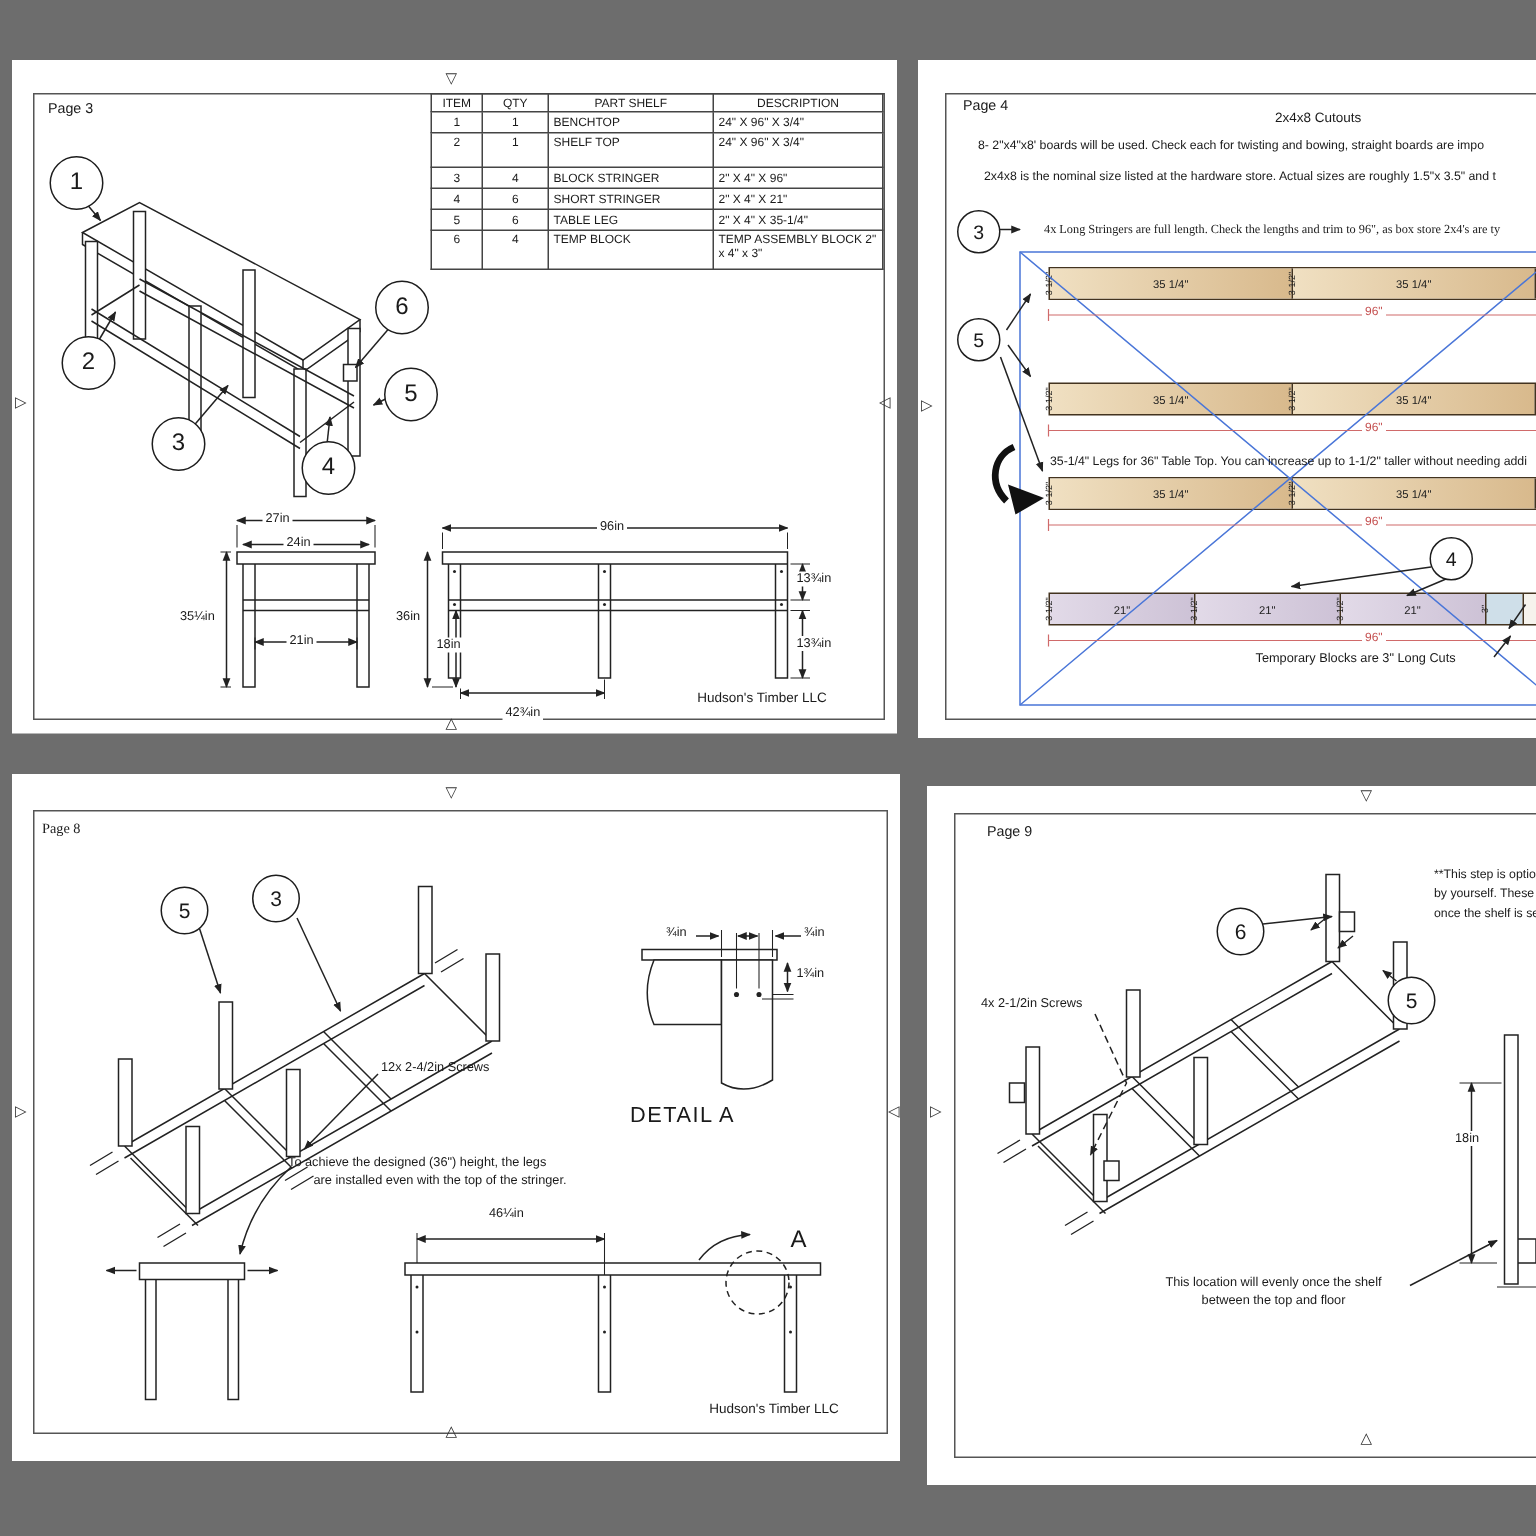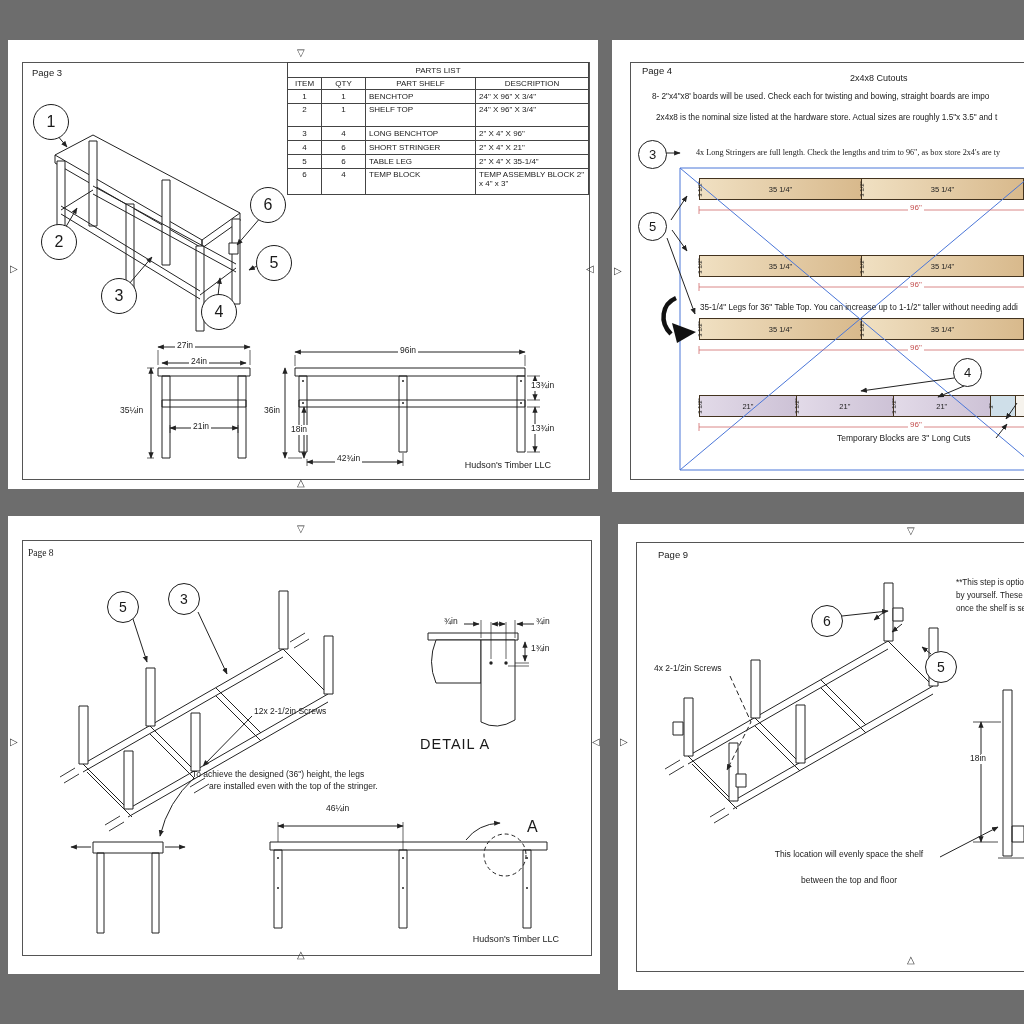--- a/index.html
+++ b/index.html
@@ -90,23 +90,20 @@
   </svg>
   <div class="lbl pg" style="left:24px;top:28px;">Page 3</div>
   <table class="parts" style="left:279px;top:22px;width:301px;">
     <colgroup>
           <col style="width:34px">
           <col style="width:44px">
           <col style="width:110px">
           <col style="width:113px">
         </colgroup>
     <tbody>
-          <tr>
-            <td colspan="4" class="tt">PARTS LIST</td>
-          </tr>
     <tr>
       <th>ITEM</th>
       <th>QTY</th>
       <th>PART SHELF</th>
       <th>DESCRIPTION</th>
     </tr>
     <tr style="height:14px;">
             <td>1</td>
             <td>1</td>
             <td class="al">BENCHTOP</td>
@@ -114,21 +111,21 @@
           </tr>
     <tr style="height:23px;vertical-align:top;">
             <td>2</td>
             <td>1</td>
             <td class="al">SHELF TOP</td>
             <td class="al">24" X 96" X 3/4"</td>
           </tr>
     <tr style="height:14px;">
             <td>3</td>
             <td>4</td>
-            <td class="al">LONG BENCHTOP</td>
+            <td class="al">BLOCK STRINGER</td>
             <td class="al">2" X 4" X 96"</td>
           </tr>
     <tr style="height:14px;">
             <td>4</td>
             <td>6</td>
             <td class="al">SHORT STRINGER</td>
             <td class="al">2" X 4" X 21"</td>
           </tr>
     <tr style="height:14px;">
             <td>5</td>
@@ -162,21 +159,21 @@
   <div class="callout co34" style="left:242px;top:147px;">
         <span>6</span>
       </div>
   <div class="lbl bg" style="left:167px;top:301px;">27in</div>
   <div class="lbl bg" style="left:181px;top:317px;">24in</div>
   <div class="lbl bg" style="left:110px;top:366px;">35¼in</div>
   <div class="lbl bg" style="left:183px;top:382px;">21in</div>
   <div class="lbl bg" style="left:390px;top:306px;">96in</div>
   <div class="lbl bg" style="left:254px;top:366px;">36in</div>
   <div class="lbl bg" style="left:281px;top:385px;">18in</div>
-  <div class="lbl bg" style="left:327px;top:414px;text-align:right;">42¾in</div>
+  <div class="lbl bg" style="left:327px;top:430px;text-align:right;">42¾in</div>
   <div class="lbl bg" style="left:521px;top:341px;">13¾in</div>
   <div class="lbl bg" style="left:521px;top:384px;">13¾in</div>
   <div class="lbl rt" style="left:422px;top:420px;width:156px;font-size:9px;">Hudson's Timber LLC</div>
   <div class="mk" style="left:289px;top:8px;">▽</div>
   <div class="mk" style="left:2px;top:224px;">▷</div>
   <div class="mk" style="left:578px;top:224px;">◁</div>
   <div class="mk" style="left:289px;top:438px;">△</div>
 </div>
 
 <div class="quad" style="left:612px;top:40px;width:412px;height:452px;">
@@ -331,21 +328,21 @@
       <line x1="517" y1="126" x2="517" y2="145" marker-start="url(#mbl)" marker-end="url(#mbl)"></line>
     </g>
   </svg>
   <div class="lbl pg" style="left:20px;top:32px;font-family:Liberation Serif, serif;">Page 8</div>
   <div class="callout co30" style="left:99px;top:75px;">
         <span>5</span>
       </div>
   <div class="callout co30" style="left:160px;top:67px;">
         <span>3</span>
       </div>
-  <div class="lbl" style="left:246px;top:191px;">12x 2-1/2in Screws</div>
+  <div class="lbl" style="left:246px;top:191px;">12x 2-4/2in Screws</div>
   <div class="lbl" style="left:184px;top:254px;">To achieve the designed (36") height, the legs</div>
   <div class="lbl" style="left:184px;top:266px;padding-left:17px;">are installed even with the top of the stringer.</div>
   <div class="lbl bg" style="left:434px;top:101px;">¾in</div>
   <div class="lbl bg" style="left:526px;top:101px;">¾in</div>
   <div class="lbl bg" style="left:521px;top:128px;">1¾in</div>
   <div class="lbl big" style="left:412px;top:220px;">DETAIL A</div>
   <div class="lbl bg" style="left:316px;top:288px;">46¼in</div>
   <div class="lbl" style="left:519px;top:302px;font-size:16px;">A</div>
   <div class="lbl rt" style="left:435px;top:418px;width:146px;font-size:9px;">Hudson's Timber LLC</div>
   <div class="mk" style="left:289px;top:8px;">▽</div>
@@ -384,20 +381,20 @@
   <div class="lbl note" style="left:338px;top:67px;">by yourself. These te</div>
   <div class="lbl note" style="left:338px;top:80px;">once the shelf is sec</div>
   <div class="callout co30" style="left:193px;top:81px;">
         <span>6</span>
       </div>
   <div class="callout co30" style="left:307px;top:127px;">
         <span>5</span>
       </div>
   <div class="lbl" style="left:36px;top:140px;">4x 2-1/2in Screws</div>
   <div class="lbl bg" style="left:350px;top:230px;">18in</div>
-  <div class="lbl rt" style="left:140px;top:326px;width:182px;">This location will evenly space the shelf</div>
-  <div class="lbl rt" style="left:140px;top:352px;width:182px;">between the top and floor</div>
+  <div class="lbl rt" style="left:140px;top:326px;width:182px;">This location will evenly once the shelf</div>
+  <div class="lbl rt" style="left:140px;top:338px;width:182px;">between the top and floor</div>
   <div class="mk" style="left:289px;top:2px;">▽</div>
   <div class="mk" style="left:2px;top:213px;">▷</div>
   <div class="mk" style="left:289px;top:431px;">△</div>
 </div>
 
 </div>
 
 </body></html>

